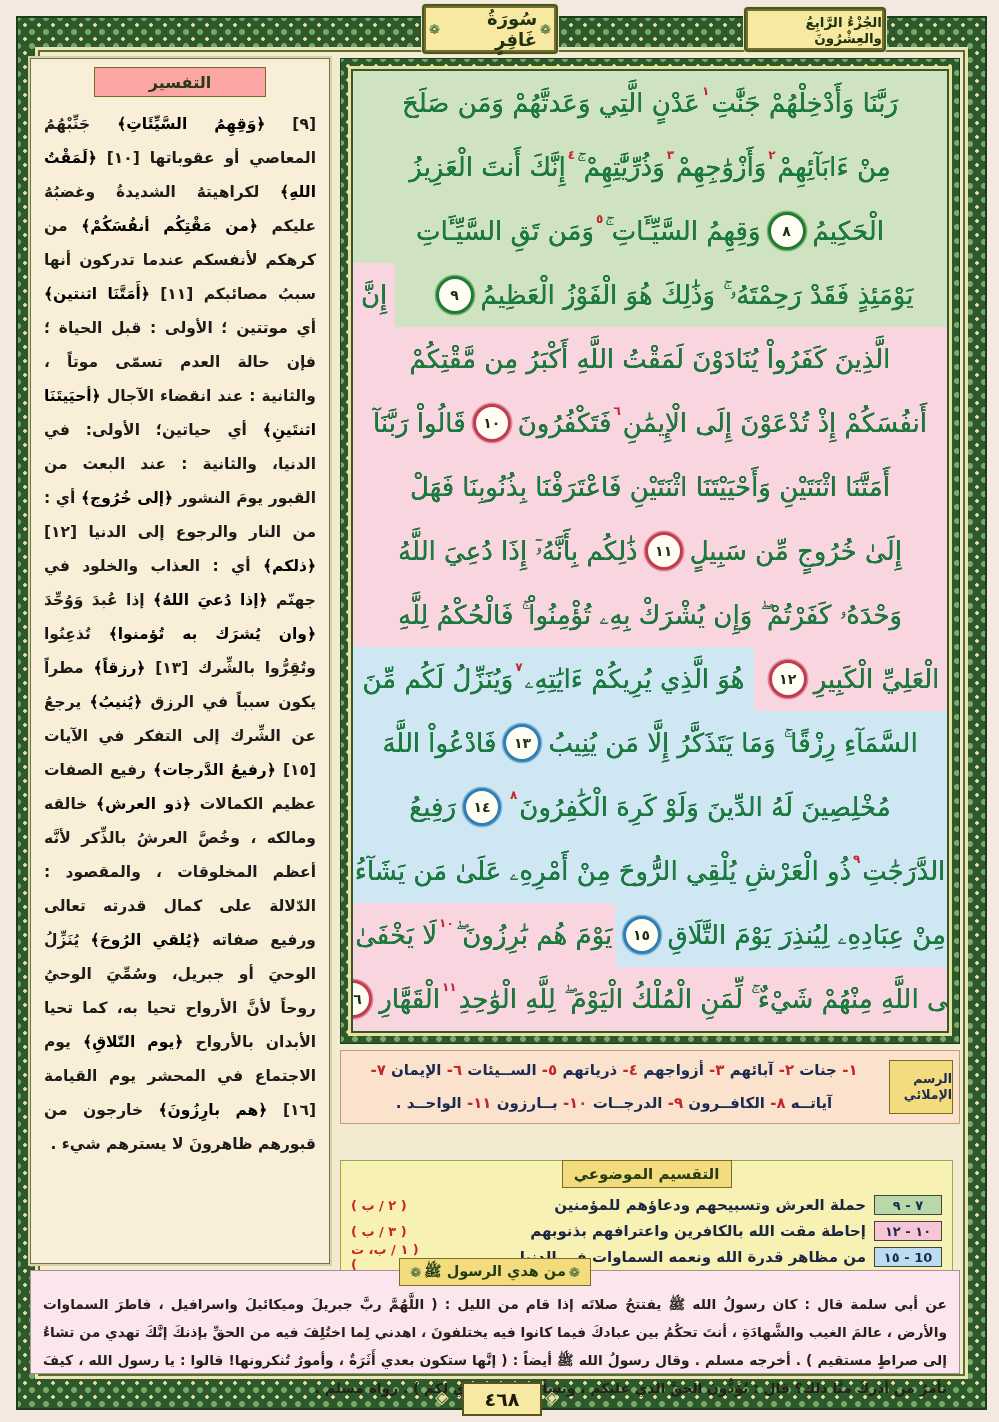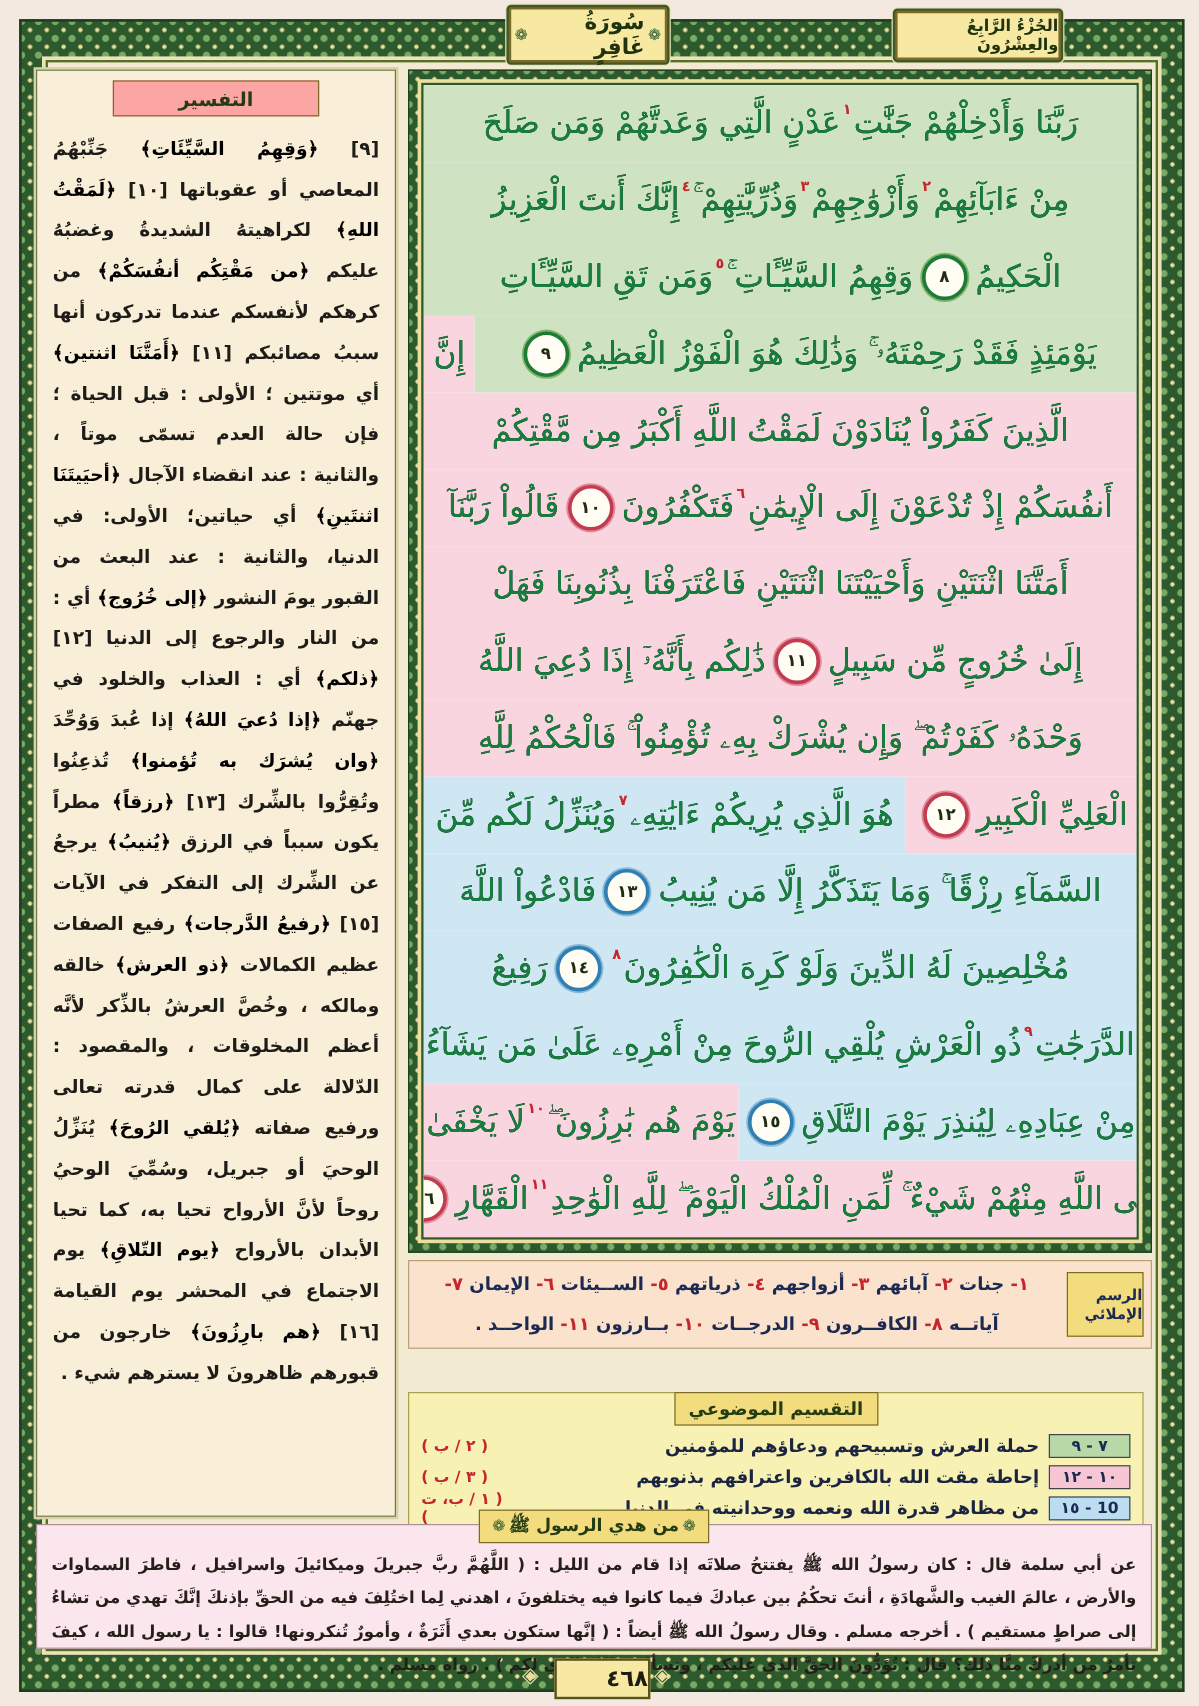--- a/index.html
+++ b/index.html
@@ -155,21 +155,21 @@
   }
   .hadith-body{
     padding:4px 12px;direction:rtl;text-align:justify;
     font-size:13.8px;font-weight:bold;line-height:28px;color:#241f18;
   }
 
   
   .pagenum-box{
     position:absolute;left:462px;top:1382px;width:76px;height:30px;
     background:#f7e9a2;border:2px solid #5a5320;
-    display:flex;align-items:center;justify-content:flex-start;
+    display:flex;align-items:center;justify-content:center;
     font-size:19px;font-weight:bold;color:#1d1c10;z-index:6;
   }
   .pn-orn{position:absolute;top:1386px;font-size:18px;color:#ecdf9e;z-index:6;}
   .pn-orn.r{left:545px;} .pn-orn.l{left:435px;}
 </style>
 </head>
 <body>
 
 <div class="page">
 
@@ -333,21 +333,21 @@
           <span class="th-text">حملة العرش وتسبيحهم ودعاؤهم للمؤمنين</span>
           <span class="th-note">( ٢ / ب )</span>
         </div>
         <div class="th-row">
           <span class="th-range" style="background: rgb(246, 198, 212);">١٠ - ١٢</span>
           <span class="th-text">إحاطة مقت الله بالكافرين واعترافهم بذنوبهم</span>
           <span class="th-note">( ٣ / ب )</span>
         </div>
         <div class="th-row">
           <span class="th-range" style="background: rgb(188, 220, 240);">10 - ١٥</span>
-          <span class="th-text">من مظاهر قدرة الله ونعمه ووحدانيته في الدنيا</span>
+          <span class="th-text">من مظاهر قدرة الله ونعمه السماوات في الدنيا</span>
           <span class="th-note">( ١ / ب، ت )</span>
         </div>
         <div class="th-row">
           <span class="th-range" style="background: rgb(246, 198, 212);">١٦ - ٢٠</span>
           <span class="th-text">من أهوال يوم القيامة</span>
           <span class="th-note">( ٣ / ث )</span>
         </div>
       </div>
   </div>
 

